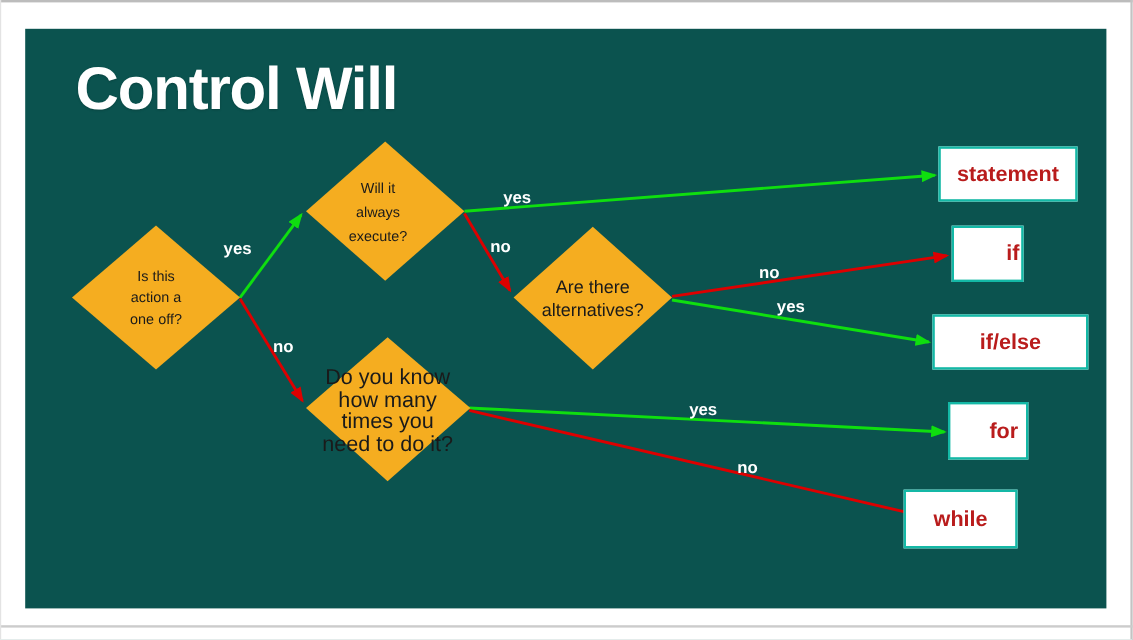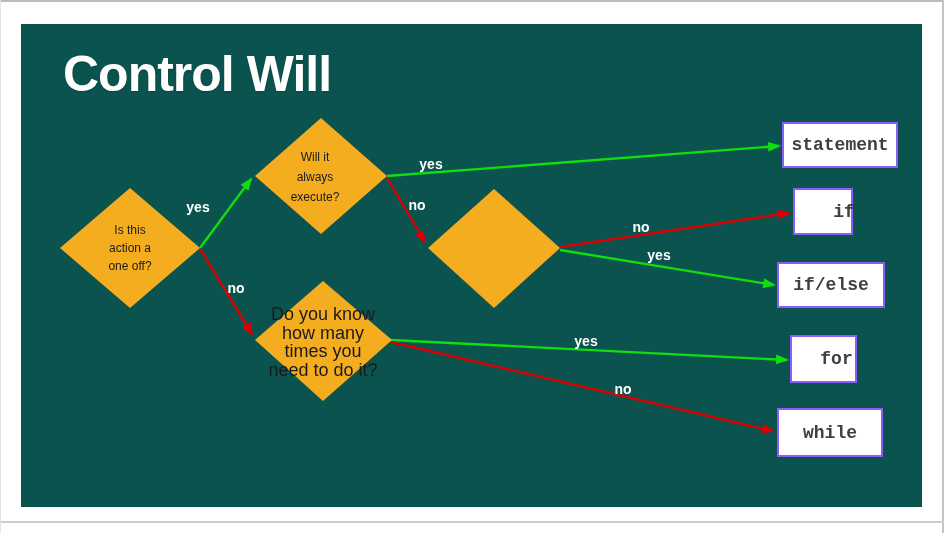--- a/index.html
+++ b/index.html
@@ -21,29 +21,29 @@
   .e-yes{stroke:#0fde0f;stroke-width:2.4;}
   .e-no{stroke:#dd0000;stroke-width:2.4;}
   .diamond{fill:#f5ad20;stroke:none;}
 
   .node-text{position:absolute;color:#1a1a1a;text-align:center;white-space:pre-line;}
   .node-text.d1{left:39px;top:197px;width:140px;font-size:12px;line-height:18px;}
   .node-text.d2{left:224px;top:123px;width:140px;font-size:12px;line-height:20px;}
   .node-text.d3{left:398px;top:206px;width:150px;font-size:15px;line-height:19px;}
   .node-text.d4{left:227px;top:281px;width:150px;font-size:18px;line-height:18.5px;}
 
-  .outcome{position:absolute;background:#ffffff;border:2px solid #8b5cf6;
+  .outcome{position:absolute;background:#ffffff;border:2px solid #14b8a6;
     display:flex;align-items:center;justify-content:center;
-    font-family:Liberation Mono, monospace;font-weight:bold;
-    font-size:18px;color:#404040;box-sizing:border-box;}
+    font-family:Liberation Sans, sans-serif;font-weight:bold;
+    font-size:18px;color:#b91c1c;box-sizing:border-box;}
   .outcome.statement{left:761px;top:98px;width:116px;height:46px;}
   .outcome.o-if{left:772px;top:164px;width:60px;height:47px;padding-left:42px;}
-  .outcome.o-ifelse{left:756px;top:238px;width:108px;height:46px;}
+  .outcome.o-ifelse{left:756px;top:238px;width:130px;height:46px;}
   .outcome.o-for{left:769px;top:311px;width:67px;height:48px;padding-left:26px;}
-  .outcome.o-while{left:756px;top:384px;width:106px;height:49px;}
+  .outcome.o-while{left:732px;top:384px;width:95px;height:49px;}
 
   .edge-label{position:absolute;color:#ffffff;font-size:14px;font-weight:600;
     transform:translate(-50%,-50%);white-space:nowrap;}
   .el1{left:177px;top:183px;}
   .el2{left:215px;top:264px;}
   .el3{left:410px;top:140px;}
   .el4{left:396px;top:181px;}
   .el5{left:620px;top:203px;}
   .el6{left:638px;top:231px;}
   .el7{left:565px;top:317px;}
@@ -85,20 +85,22 @@
       <polygon class="diamond" points="407,224 473,165 539,224 473,284"></polygon>
       <polygon class="diamond" points="234,316 302,257 371,316 302,377"></polygon>
     </svg>
 
     <div class="node-text d1">Is this
 action a
 one off?</div>
     <div class="node-text d2">Will it
 always
 execute?</div>
+    <div class="node-text d3">Are there
+alternatives?</div>
     <div class="node-text d4">Do you know
 how many
 times you
 need to do it?</div>
 
     <div class="outcome statement">statement</div>
     <div class="outcome o-if">if</div>
     <div class="outcome o-ifelse">if/else</div>
     <div class="outcome o-for">for</div>
     <div class="outcome o-while">while</div>

